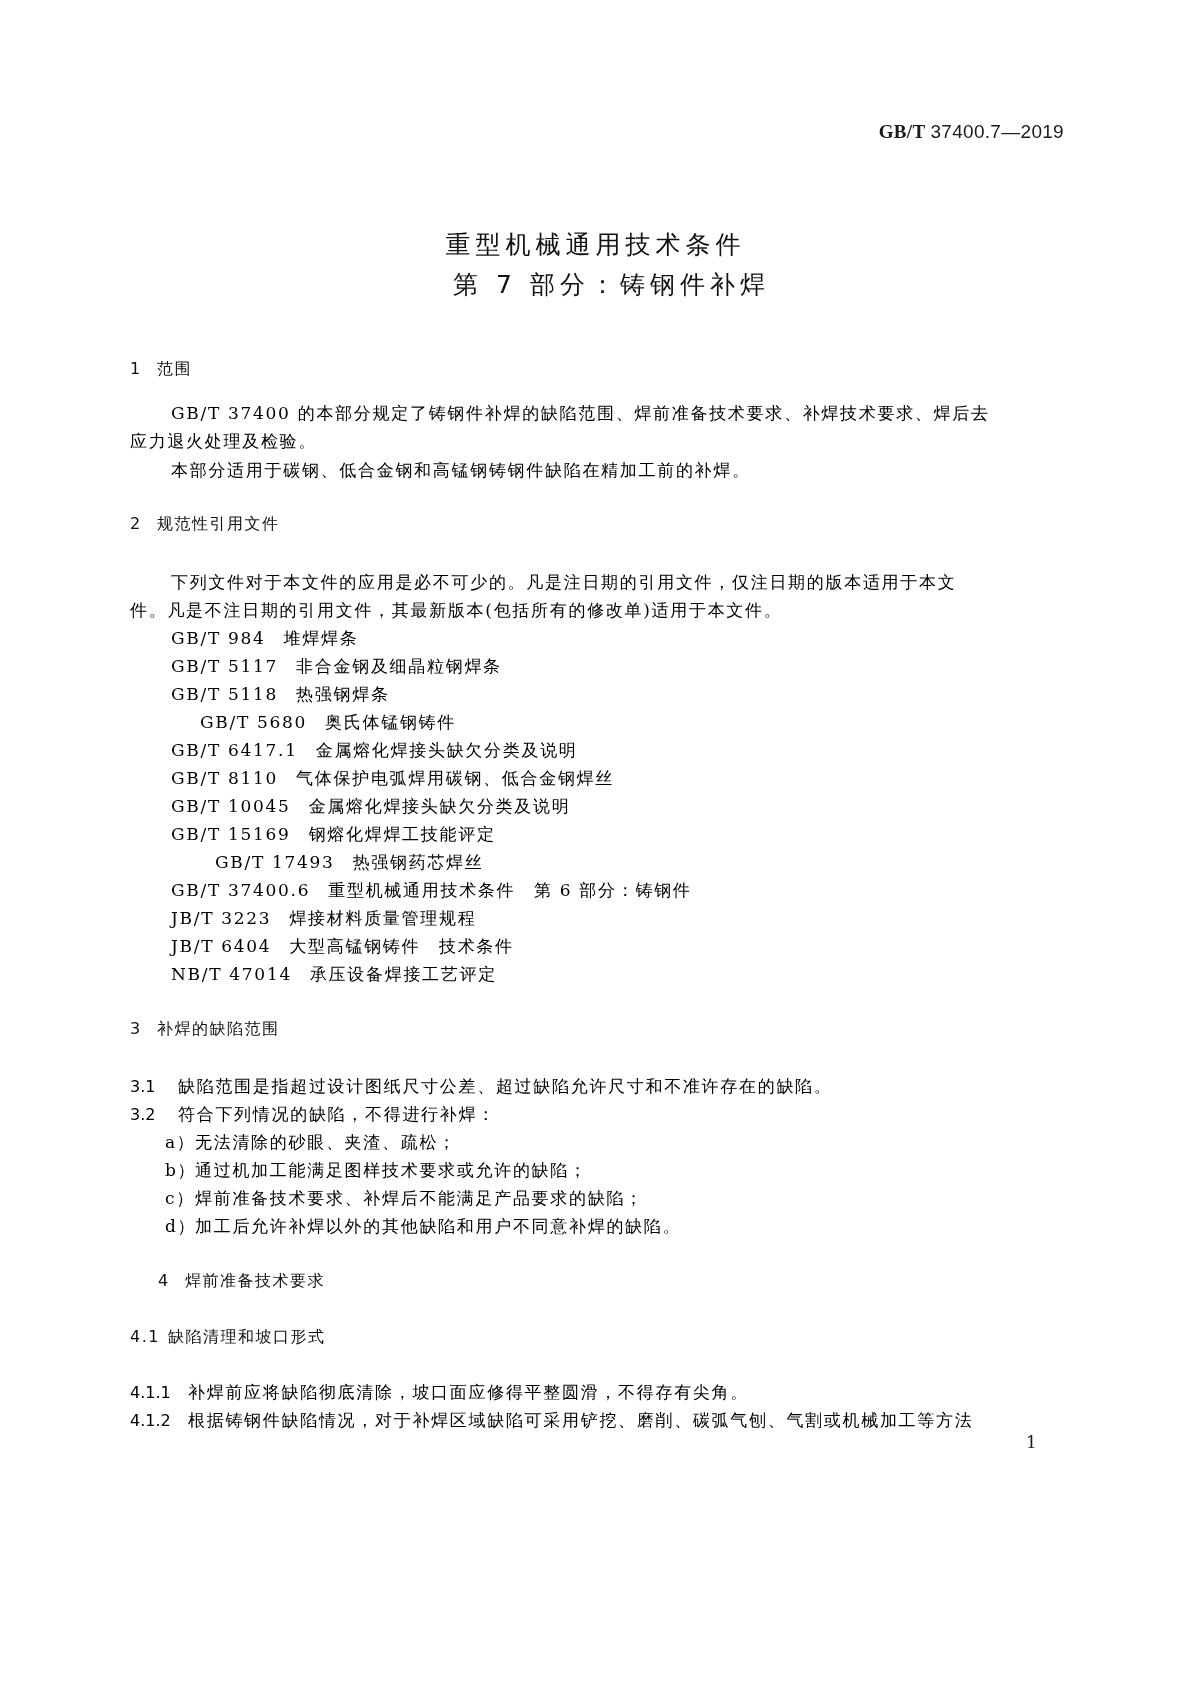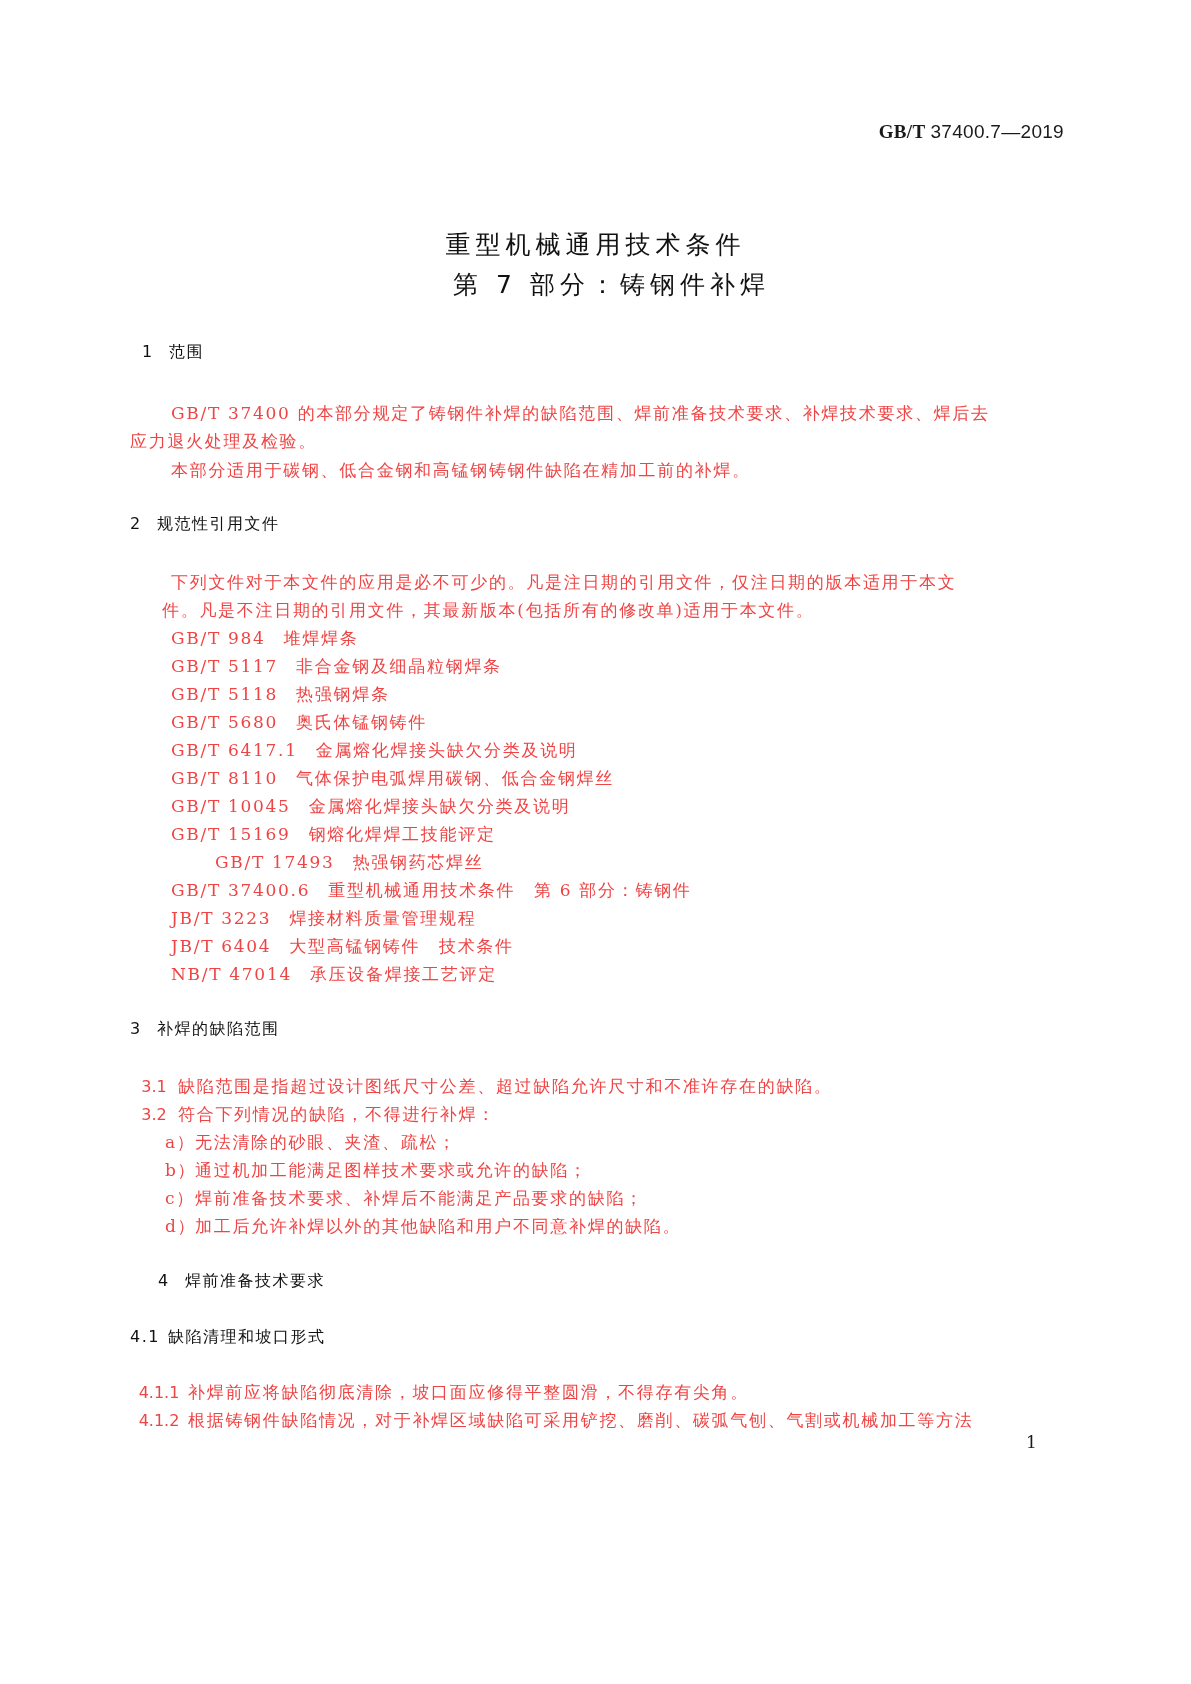--- a/index.html
+++ b/index.html
@@ -24,23 +24,22 @@
     .title1 { top: 228px; }
     .title2 { top: 268px; padding-left: 16px; }
     .heading {
       left: 130px;
       font-family: "DejaVu Sans", "Liberation Sans", sans-serif;
       font-size: 16px; letter-spacing: 1.5px; color: #111;
     }
     .heading .num { display: inline-block; width: 27px; }
     .heading .num2 { display: inline-block; width: 38px; }
     .para {
-      font-size: 17px; letter-spacing: 1.7px; color: #ef4444;
+      font-size: 17px; letter-spacing: 1.7px; color: #000000;
       font-family: "DejaVu Serif", "Liberation Serif", serif;
-      text-align: center;
     }
     .indent { left: 171px; }
     .flush { left: 130px; }
     .ref-code { display: inline-block; }
     .ref-title { display: inline-block; margin-left: 18px; }
     .clause-num {
       display: inline-block; width: 48px;
       font-family: "DejaVu Sans", "Liberation Sans", sans-serif; font-size: 16px; letter-spacing: 0;
     }
     .clause-num3 {
@@ -54,43 +53,43 @@
 <body>
 
 <div class="abs std-code">
   <b>GB/T</b>
   <span class="num">37400.7—2019</span>
 </div>
 
 <div class="abs title title1">重型机械通用技术条件</div>
 <div class="abs title title2">第 7 部分：铸钢件补焊</div>
 
-<div class="abs heading" style="top:342px;margin-left:12px;">
+<div class="abs heading" style="top:359px;">
   <span class="num">1</span><span>范围</span>
 </div>
 <div class="abs para indent" style="top:402px;">GB/T 37400 的本部分规定了铸钢件补焊的缺陷范围、焊前准备技术要求、补焊技术要求、焊后去</div>
 <div class="abs para flush" style="top:430px;">应力退火处理及检验。</div>
 <div class="abs para indent" style="top:459px;">本部分适用于碳钢、低合金钢和高锰钢铸钢件缺陷在精加工前的补焊。</div>
 
 <div class="abs heading" style="top:514px;">
   <span class="num">2</span><span>规范性引用文件</span>
 </div>
 <div class="abs para indent" style="top:571px;">下列文件对于本文件的应用是必不可少的。凡是注日期的引用文件，仅注日期的版本适用于本文</div>
-<div class="abs para flush" style="top:599px;margin-left:32px;">件。凡是不注日期的引用文件，其最新版本(包括所有的修改单)适用于本文件。</div>
+<div class="abs para flush" style="top:599px;">件。凡是不注日期的引用文件，其最新版本(包括所有的修改单)适用于本文件。</div>
 
 <div class="abs para indent" style="top:627px;">
   <span class="ref-code">GB/T 984</span><span class="ref-title">堆焊焊条</span>
 </div>
 <div class="abs para indent" style="top:655px;">
   <span class="ref-code">GB/T 5117</span><span class="ref-title">非合金钢及细晶粒钢焊条</span>
 </div>
 <div class="abs para indent" style="top:683px;">
   <span class="ref-code">GB/T 5118</span><span class="ref-title">热强钢焊条</span>
 </div>
-<div class="abs para indent" style="top:711px;">
+<div class="abs para indent" style="top:711px;margin-left:29px;">
   <span class="ref-code">GB/T 5680</span><span class="ref-title">奥氏体锰钢铸件</span>
 </div>
 <div class="abs para indent" style="top:739px;">
   <span class="ref-code">GB/T 6417.1</span><span class="ref-title">金属熔化焊接头缺欠分类及说明</span>
 </div>
 <div class="abs para indent" style="top:767px;">
   <span class="ref-code">GB/T 8110</span><span class="ref-title">气体保护电弧焊用碳钢、低合金钢焊丝</span>
 </div>
 <div class="abs para indent" style="top:795px;">
   <span class="ref-code">GB/T 10045</span><span class="ref-title">金属熔化焊接头缺欠分类及说明</span>

